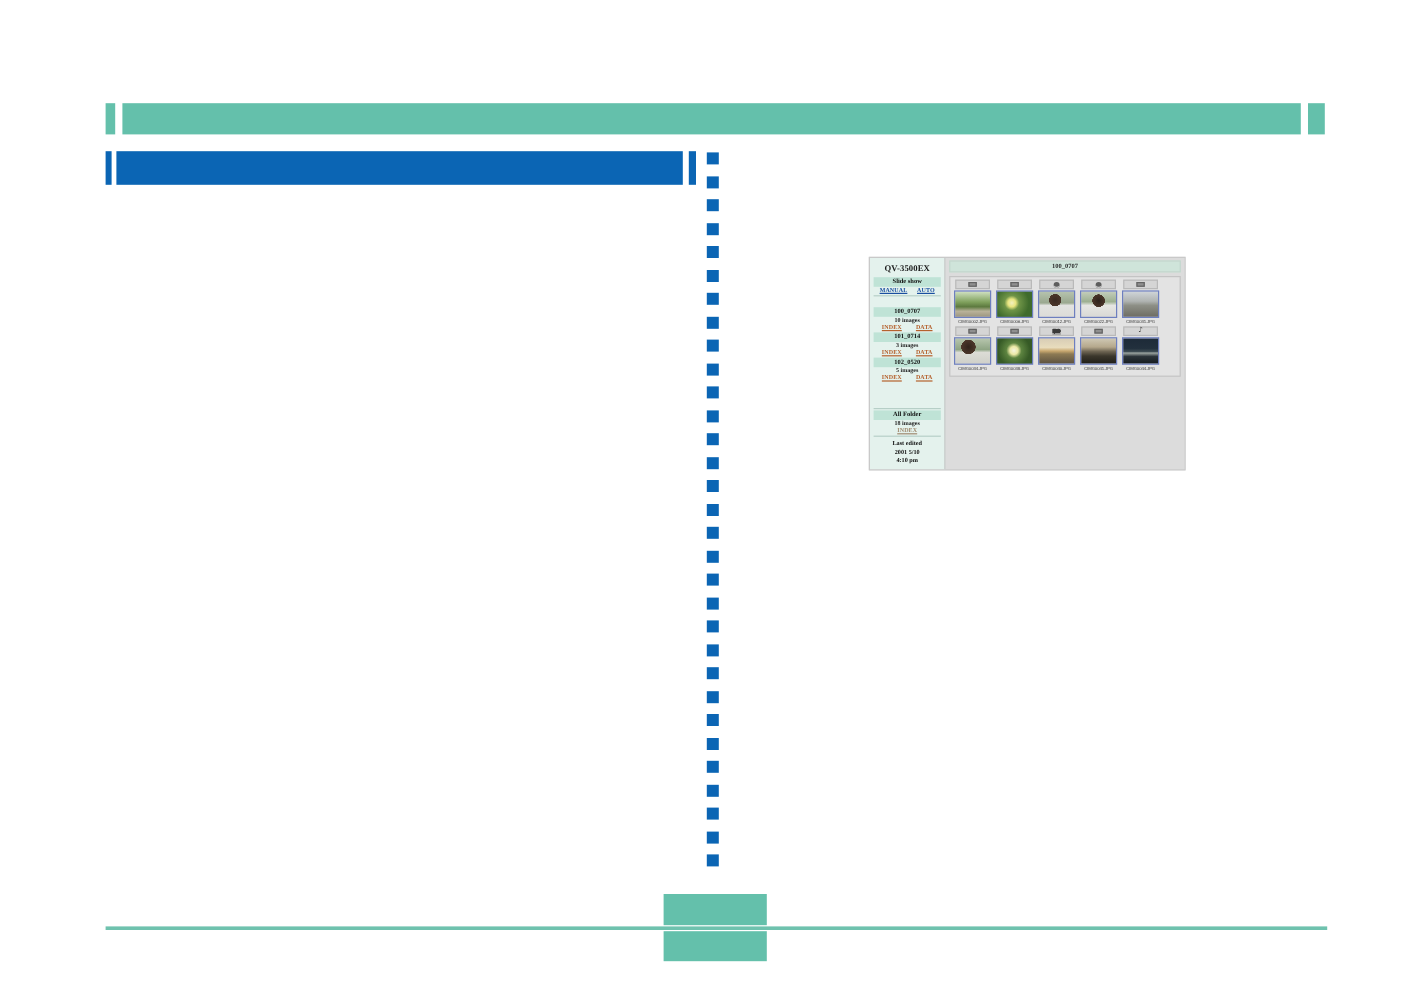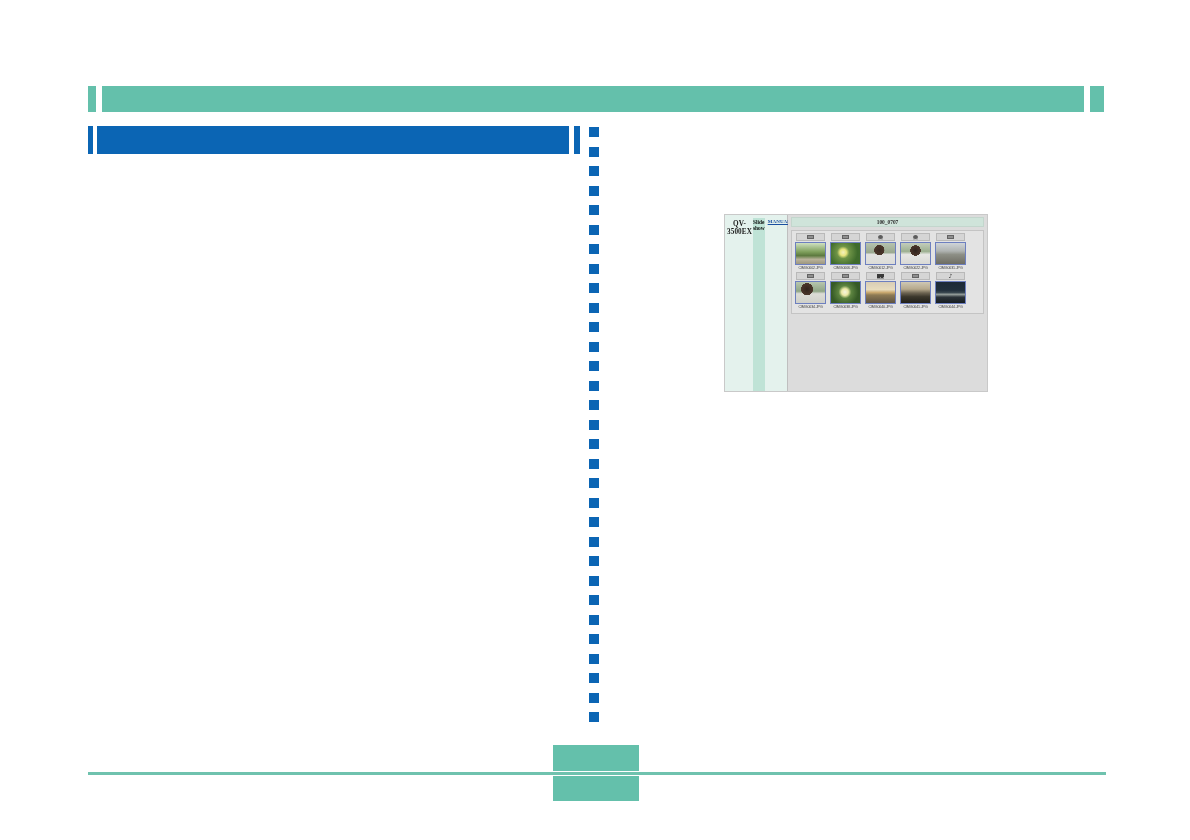--- a/index.html
+++ b/index.html
@@ -99,21 +99,21 @@
   }
 
   
   .shot-side {
     width: 63px;
     background: #e4f2ed;
     border-right: 1px solid #bfbfbf;
     box-sizing: border-box;
     padding: 3px 2px 0 2px;
     display: flex;
-    flex-direction: row;
+    flex-direction: column;
   }
   .brand {
     text-align: center;
     font-weight: bold;
     font-size: 7.2px;
     color: #1b1b1b;
     letter-spacing: .1px;
     padding: 2px 0 3px 0;
   }
   .side-hr {

